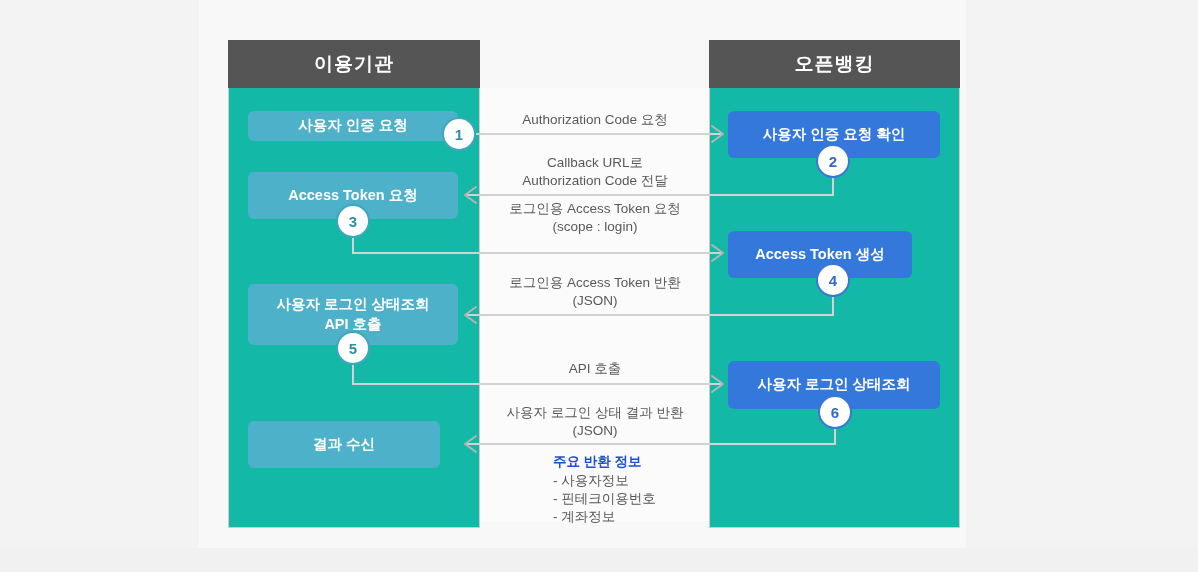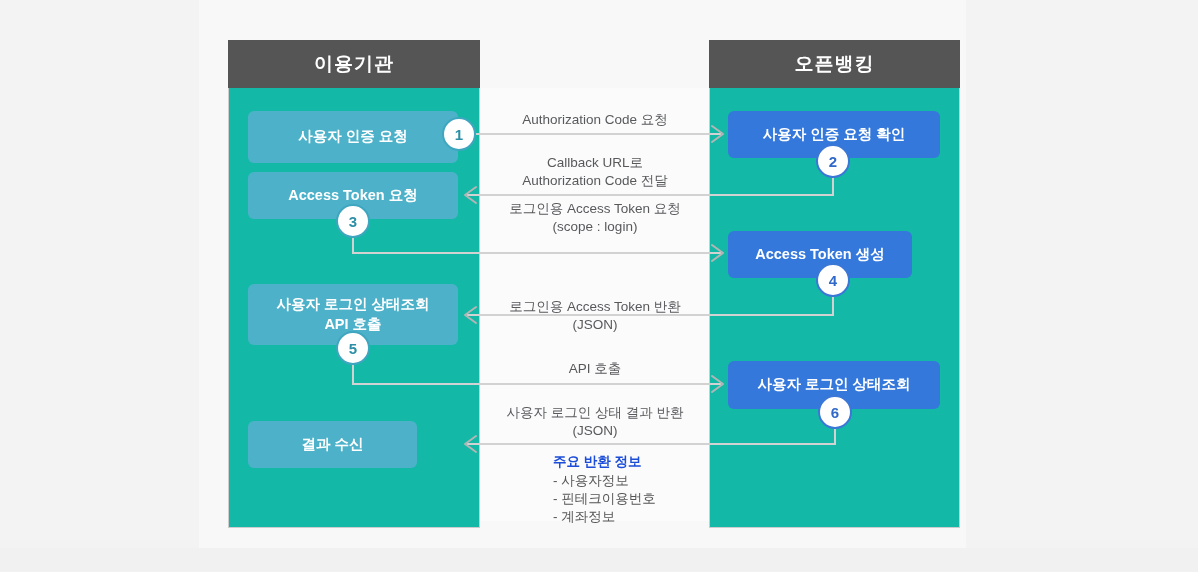--- a/index.html
+++ b/index.html
@@ -63,31 +63,31 @@
   <div class="bottom-band"></div>
 
   <div class="panel panel-left">
     <div class="panel-header">이용기관</div>
   </div>
 
   <div class="panel panel-right">
     <div class="panel-header">오픈뱅킹</div>
   </div>
 
-  <div class="flow-box box-teal" style="left:248px;top:111px;width:210px;height:52px;text-align:center;">
+  <div class="flow-box box-teal" style="left:248px;top:111px;width:210px;height:30px;text-align:center;">
     <div>사용자 인증 요청</div>
   </div>
   <div class="flow-box box-teal" style="left:248px;top:172px;width:210px;height:47px;">
     <div>Access Token 요청</div>
   </div>
   <div class="flow-box box-teal" style="left:248px;top:284px;width:210px;height:61px;">
     <div>사용자 로그인 상태조회</div>
     <div>API 호출</div>
   </div>
-  <div class="flow-box box-teal" style="left:248px;top:421px;width:169px;height:47px;">
+  <div class="flow-box box-teal" style="left:248px;top:421px;width:192px;height:47px;">
     <div>결과 수신</div>
   </div>
 
   <div class="flow-box box-blue" style="left:728px;top:111px;width:212px;height:47px;">
     <div>사용자 인증 요청 확인</div>
   </div>
   <div class="flow-box box-blue" style="left:728px;top:231px;width:184px;height:47px;">
     <div>Access Token 생성</div>
   </div>
   <div class="flow-box box-blue" style="left:728px;top:361px;width:212px;height:48px;">
@@ -124,21 +124,21 @@
     <div>Callback URL로</div>
     <div>Authorization Code 전달</div>
   </div>
   <div class="msg" style="top:111px;">
     <div>Authorization Code 요청</div>
   </div>
   <div class="msg" style="top:200px;">
     <div>로그인용 Access Token 요청</div>
     <div>(scope : login)</div>
   </div>
-  <div class="msg" style="top:274px;margin-top:24px;">
+  <div class="msg" style="top:274px;">
     <div>로그인용 Access Token 반환</div>
     <div>(JSON)</div>
   </div>
   <div class="msg" style="top:360px;">
     <div>API 호출</div>
   </div>
   <div class="msg" style="top:404px;">
     <div>사용자 로그인 상태 결과 반환</div>
     <div>(JSON)</div>
   </div>

